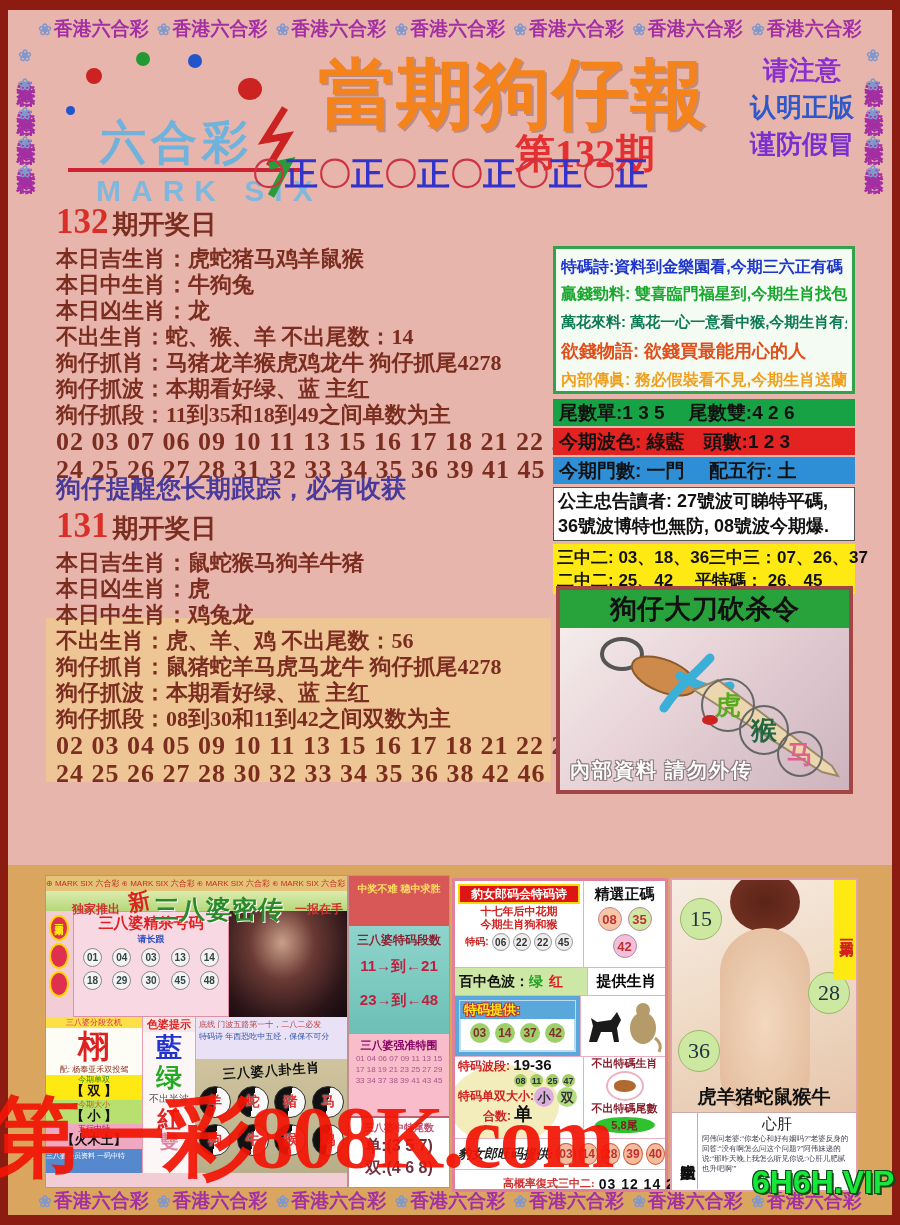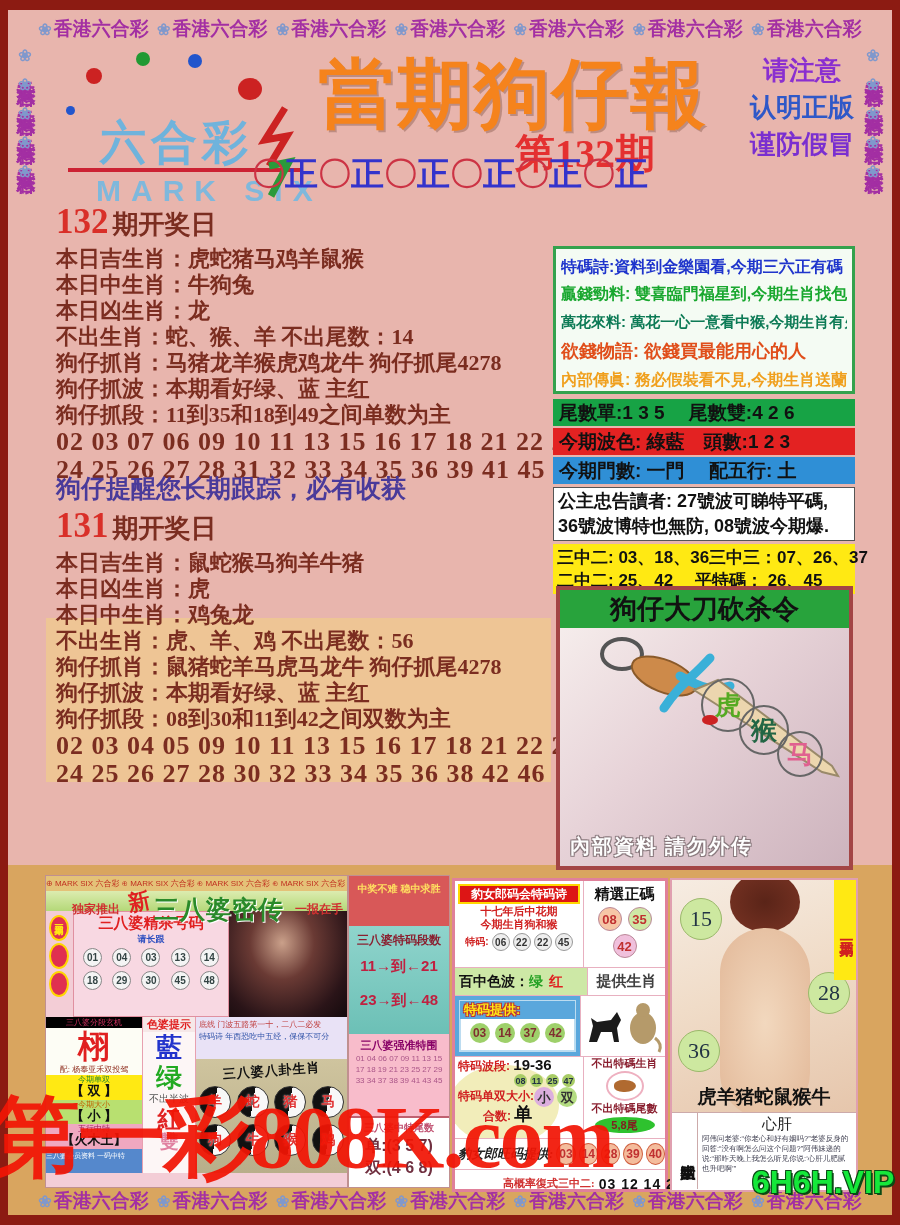--- a/index.html
+++ b/index.html
@@ -67,21 +67,21 @@
   #bar-red{top:428px;background:#e32222;}
   #bar-blue{top:457px;background:#2f8fd6;}
   #advice{position:absolute;left:553px;top:487px;width:302px;height:54px;background:#fff;border:1px solid #555;
           box-sizing:border-box;padding:1px 4px;font-size:18px;font-weight:bold;color:#111;line-height:25px;
           font-family:"Liberation Sans",sans-serif;}
   #ylw{position:absolute;left:553px;top:544px;width:302px;height:50px;background:#ffe913;
        box-sizing:border-box;padding:2px 4px;font-size:17px;font-weight:bold;color:#111;line-height:23px;
        font-family:"Liberation Sans",sans-serif;white-space:nowrap;}
 
   
-  #knife{position:absolute;left:556px;top:586px;width:297px;height:284px;border:4px solid #a34545;
+  #knife{position:absolute;left:556px;top:586px;width:297px;height:208px;border:4px solid #a34545;
          box-sizing:border-box;background:linear-gradient(135deg,#f8f1ef 0%,#e7d3d8 45%,#cdb3bd 100%);}
   #knife-head{height:38px;background:#28a33c;display:flex;align-items:center;justify-content:center;
               font-size:27px;font-weight:bold;color:#111;font-family:"Liberation Sans",sans-serif;}
   #knife-footer{position:absolute;left:10px;bottom:6px;font-size:20px;font-weight:bold;color:#fdfdfd;
                 letter-spacing:2px;text-shadow:1px 1px 0 #8a7a7e,-1px -1px 0 #8a7a7e,1px -1px 0 #8a7a7e,-1px 1px 0 #8a7a7e;}
 
   
   #collage{position:absolute;left:45px;top:875px;width:303px;height:313px;background:#f3cdd6;
            border:1px solid #c09090;box-sizing:border-box;overflow:hidden;font-family:"Liberation Sans",sans-serif;}
   .strip{height:15px;background:#e4c278;font-size:8px;color:#c03020;white-space:nowrap;overflow:hidden;line-height:15px;}
@@ -99,21 +99,21 @@
                   font-size:9px;color:#ffe913;font-weight:bold;z-index:2;}
   #killbox{flex:1;background:#f8d8e2;border:1px solid #e090a0;padding-top:2px;}
   #killbox .ktitle{text-align:center;color:#e02020;font-size:15px;font-weight:900;}
   #killbox .ksub{text-align:center;color:#3050c0;font-size:9px;font-weight:bold;}
   .numline{display:flex;justify-content:space-around;padding:2px 4px;}
   .ncirc{width:17px;height:17px;border-radius:50%;background:#f4f4f4;border:1px solid #888;
          font-size:10px;font-weight:bold;color:#344;display:flex;align-items:center;justify-content:center;}
   #cphoto{width:118px;background:radial-gradient(ellipse at 45% 30%,#caa08a 0%,#6a3a34 35%,#2a1418 75%,#140a0c 100%);}
   #crow2{display:flex;height:156px;}
   #colA{width:96px;display:flex;flex-direction:column;}
-  #colA .pinkhead{background:#000000;color:#d03060;font-size:8px;text-align:center;height:11px;line-height:11px;}
+  #colA .pinkhead{background:#fde047;color:#d03060;font-size:8px;text-align:center;height:11px;line-height:11px;}
   #colA .xu{background:#fdfdf5;color:#e02020;font-size:32px;font-weight:bold;text-align:center;line-height:36px;height:36px;}
   #colA .pei{background:#fdfdf5;color:#903020;font-size:8px;text-align:center;height:11px;}
   .mini{flex:1;text-align:center;}
   .mini .mh{font-size:8px;line-height:9px;}
   .mini .mv{font-size:13px;font-weight:900;color:#111;line-height:14px;}
   #boxDS{background:#ffe913;} #boxDS .mh{color:#2a8a2a;}
   #boxDX{background:#b8e070;} #boxDX .mh{color:#c06000;}
   #boxWX{background:#f0a8c0;} #boxWX .mh{color:#a02060;}
   #boxBL{background:#5588cc;color:#fff;font-size:7px;line-height:9px;padding-top:2px;height:22px;}
   #colB{width:52px;background:#fdf6f6;border-left:1px solid #e8a0b0;border-right:1px solid #e8a0b0;
@@ -166,21 +166,21 @@
   #pr1-right{flex:1;text-align:center;}
   #pr1-right .jx{font-size:15px;font-weight:900;color:#111;padding-top:4px;}
   .jxrow{display:flex;justify-content:center;gap:6px;margin-top:3px;}
   .jxc{width:22px;height:22px;border-radius:50%;font-size:13px;font-weight:bold;color:#c03030;
        display:flex;align-items:center;justify-content:center;border:1px solid #b89;}
   .jx1{background:#f6c6a6;} .jx2{background:#cfe8a6;} .jx3{background:#f0c0dc;}
   #pr2{height:27px;}
   #pr2-left{width:128px;background:#cde8a6;border-right:1px solid #e8b0c0;font-size:14px;font-weight:900;
             color:#111;line-height:26px;padding-left:4px;white-space:nowrap;}
   .cw-green{color:#22a022;} .cw-red{color:#e02020;margin-left:6px;}
-  #pr2-right{flex:1;font-size:15px;font-weight:900;color:#404040;line-height:26px;text-align:center;}
+  #pr2-right{flex:1;font-size:15px;font-weight:900;color:#000000;line-height:26px;text-align:center;}
   #pr3{height:60px;}
   #pr3-left{width:128px;background:#5aa7dc;border-right:1px solid #e8b0c0;padding:4px;box-sizing:border-box;}
   #tgbox{background:#fff;border:2px solid #bcdcf0;height:100%;box-sizing:border-box;text-align:center;}
   #tgbox .tgl{color:#ffe913;font-size:13px;font-weight:900;text-align:left;padding-left:4px;
               text-shadow:1px 1px 0 #c03030,-1px -1px 0 #c03030,1px -1px 0 #c03030,-1px 1px 0 #c03030;
               background:#5aa7dc;line-height:18px;margin:-1px;}
   .tgrow{display:flex;justify-content:space-around;padding:5px 6px 0;}
   .tgc{width:20px;height:20px;border-radius:50%;background:#9ed06a;color:#803030;font-size:12px;font-weight:900;
        display:flex;align-items:center;justify-content:center;}
   #pr3-right{flex:1;position:relative;}

